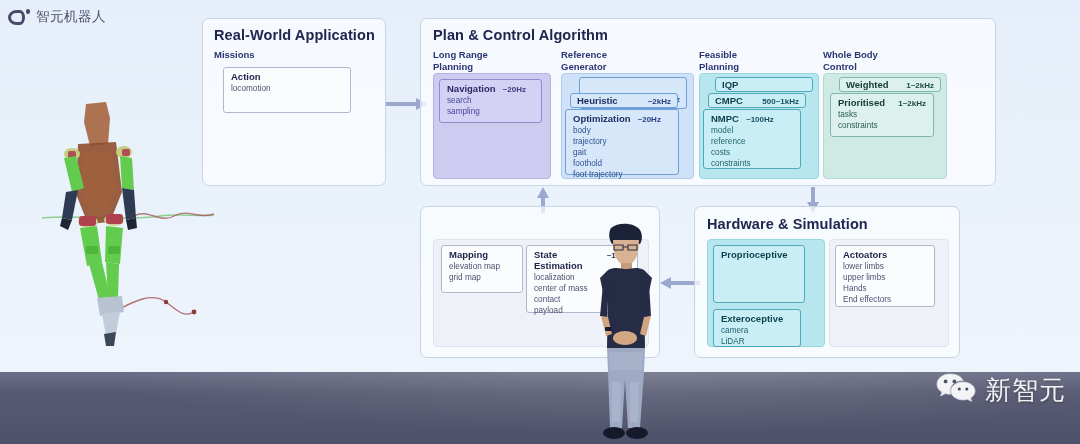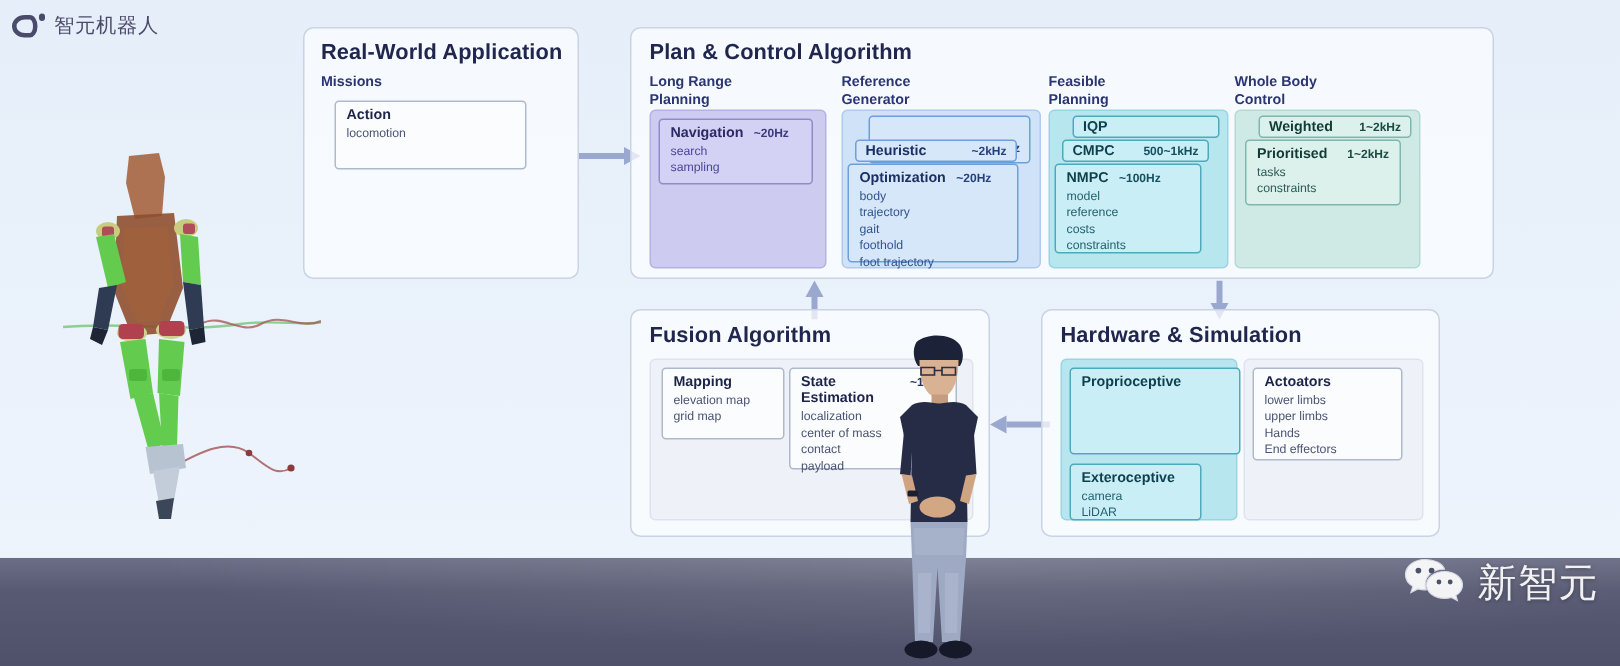--- a/index.html
+++ b/index.html
@@ -112,21 +112,21 @@
   .arrow { position:absolute; }
   .arrow svg { display:block; }
 
   
   #presenter { position:absolute; left:578px; top:222px; width:96px; height:222px; }
   #presenter svg { display:block; }
 
   
   #watermark {
     position:absolute; right:14px; bottom:36px;
-    display:flex; gap:9px;
+    display:flex; align-items:center; gap:9px;
     opacity:.93;
   }
   #watermark .wtext {
     font-size: 26px; color:#fdfdfd; letter-spacing:1px;
     text-shadow: 0 1px 3px rgba(0,0,0,.35);
   }
 </style>
 </head>
 <body>
 
@@ -307,21 +307,20 @@
   </div>
 
   <div class="arrow" style="left:806px; top:187px;">
     <svg width="14" height="26" viewBox="0 0 14 26">
       <path d="M7 0 L7 16" stroke="#9aa8d0" stroke-width="4"></path>
       <path d="M1 15 L7 26 L13 15 Z" fill="#9aa8d0"></path>
     </svg>
   </div>
 
   <div class="panel" style="left:420px; top:206px; width:240px; height:152px;">
-    <div class="panel-title" style="position:absolute; left:12px; top:9px;">Fusion Algorithm</div>
     <div class="zone zone-grey" style="left:12px; top:32px; width:216px; height:108px;"></div>
     <div class="tile tile-grey" style="left:20px; top:38px; width:82px; height:48px;">
       <div class="tile-head">
         <span class="tile-name">Mapping</span>
         <span class="tile-hz"></span>
       </div>
       <div class="tile-list" style="white-space: pre-line;">elevation map
 grid map</div>
     </div>
     <div class="tile tile-grey" style="left:105px; top:38px; width:112px; height:68px;">
@@ -341,21 +340,21 @@
       <path d="M40 7 L11 7" stroke="#9aa8d0" stroke-width="4"></path>
       <path d="M11 1 L0 7 L11 13 Z" fill="#9aa8d0"></path>
     </svg>
   </div>
 
   <div class="panel" style="left:694px; top:206px; width:266px; height:152px;">
     <div class="panel-title" style="position:absolute; left:12px; top:9px;">Hardware &amp; Simulation</div>
     <div class="zone zone-cyan" style="left:12px; top:32px; width:118px; height:108px;"></div>
     <div class="zone zone-grey" style="left:134px; top:32px; width:120px; height:108px;"></div>
 
-    <div class="tile tile-cyan" style="left:18px; top:38px; width:114px; height:58px;">
+    <div class="tile tile-cyan" style="left:18px; top:38px; width:92px; height:58px;">
       <div class="tile-head">
         <span class="tile-name">Proprioceptive</span>
         <span class="tile-hz"></span>
       </div>
     </div>
     <div class="tile tile-cyan" style="left:18px; top:102px; width:88px; height:38px;">
       <div class="tile-head">
         <span class="tile-name">Exteroceptive</span>
         <span class="tile-hz"></span>
       </div>

